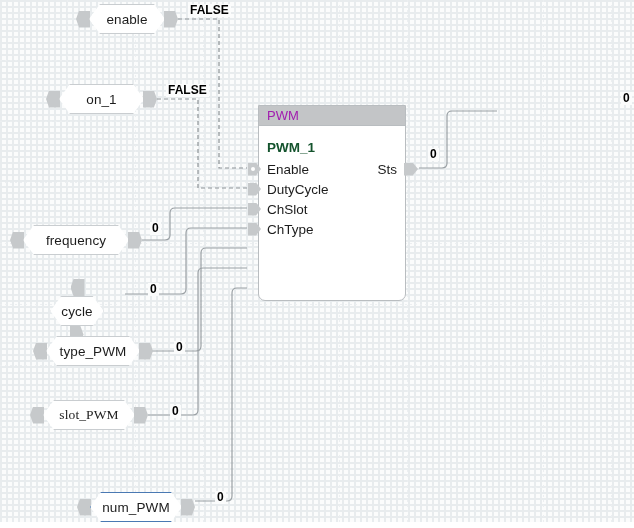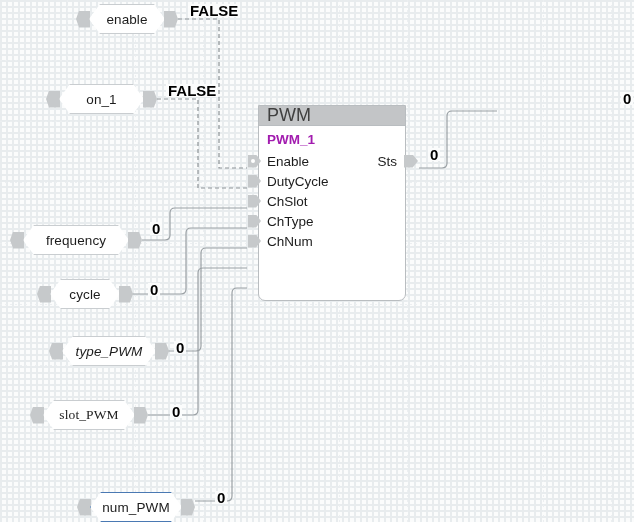--- a/index.html
+++ b/index.html
@@ -99,28 +99,28 @@
   #pwm-header {
     height: 20px;
     background: #c3c5c7;
     border-bottom: 1px solid #b9bdc0;
     display: flex;
     align-items: center;
     padding-left: 8px;
     box-sizing: border-box;
   }
   #pwm-header-label {
-    font-size: 18px;
-    color: #404040;
+    font-size: 13px;
+    color: #a21caf;
   }
   #pwm-instance {
     font-size: 13.5px;
     font-weight: bold;
-    color: #a21caf;
-    padding: 6px 0 4px 8px;
+    color: #14532d;
+    padding: 14px 0 4px 8px;
   }
   .port-row {
     height: 20px;
     display: flex;
     align-items: center;
     position: relative;
   }
   .port-name {
     font-size: 13.5px;
     color: #1c1c1c;
@@ -150,21 +150,21 @@
     position: absolute;
     right: -13px;
     width: 14px; height: 13px;
     background: #c6c9cb;
     clip-path: polygon(0 0, 62% 0, 100% 50%, 62% 100%, 0 100%);
   }
 
   
   .val {
     position: absolute;
-    font-size: 15px;
+    font-size: 12px;
     font-weight: bold;
     color: #000000;
     background: #fbfcfc;
     padding: 0 2px;
     line-height: 13px;
     white-space: nowrap;
   }
 </style>
 </head>
 <body>
@@ -215,30 +215,30 @@
 
   <div class="var-node" style="left:10px; top:225px; width:132px;justify-content:flex-end;">
     <div class="var-tab-left"></div>
     <div class="var-body">
       <span class="var-label">frequency</span>
     </div>
     <div class="var-tab-right"></div>
   </div>
   <div class="val" style="left:150px; top:222px;">0</div>
 
-  <div class="var-node" style="left:37px; top:279px; width:96px;">
+  <div class="var-node" style="left:29px; top:279px; width:96px;flex-direction:column;">
     <div class="var-tab-left"></div>
     <div class="var-body">
       <span class="var-label">cycle</span>
     </div>
     <div class="var-tab-right"></div>
   </div>
   <div class="val" style="left:148px; top:283px;">0</div>
 
-  <div class="var-node" style="left:49px; top:336px; width:120px;font-style:italic;">
+  <div class="var-node" style="left:33px; top:336px; width:120px;">
     <div class="var-tab-left"></div>
     <div class="var-body">
       <span class="var-label">type_PWM</span>
     </div>
     <div class="var-tab-right"></div>
   </div>
   <div class="val" style="left:174px; top:341px;">0</div>
 
   <div class="var-node" style="left:30px; top:400px; width:118px;font-family:Liberation Serif, serif;">
     <div class="var-tab-left"></div>
@@ -287,19 +287,15 @@
     <div class="port-row">
       <div class="pin-in"></div>
       <span class="port-name">ChSlot</span>
     </div>
 
     <div class="port-row">
       <div class="pin-in"></div>
       <span class="port-name">ChType</span>
     </div>
 
-    <div class="port-row">
-      <div class="pin-in"></div>
-      <span class="port-name">ChNum</span>
-    </div>
   </div>
 
 </div>
 
 </body></html>

